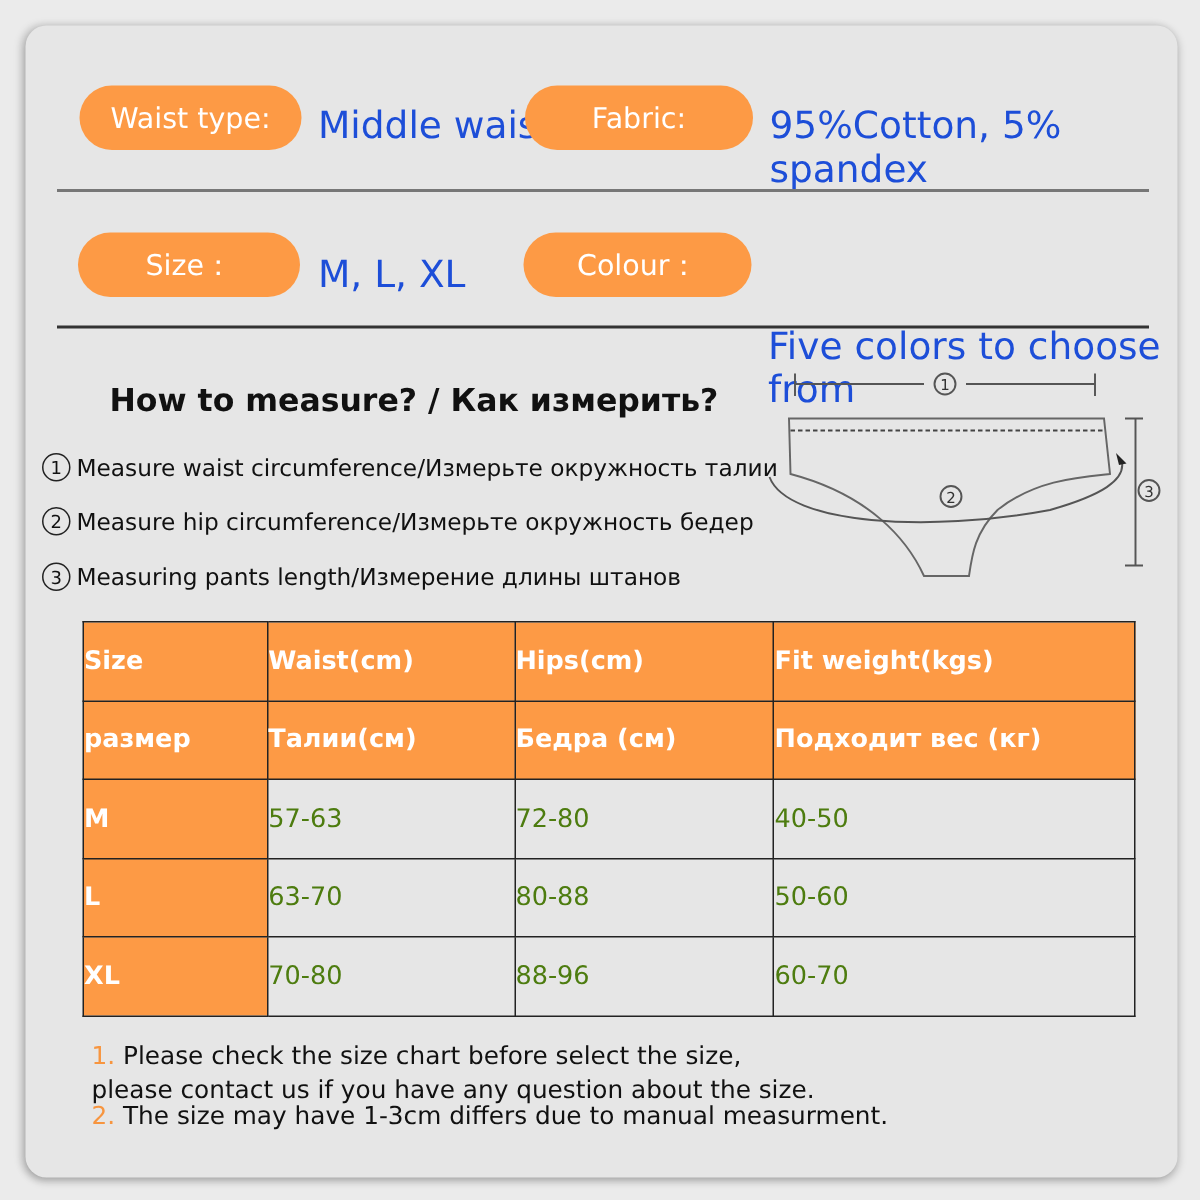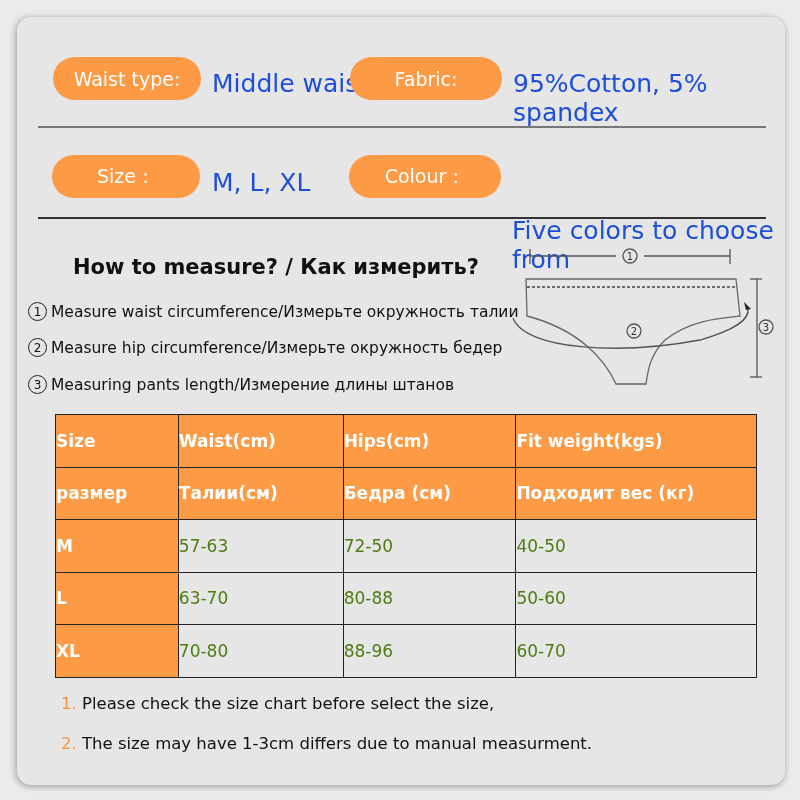--- a/index.html
+++ b/index.html
@@ -106,36 +106,37 @@
   </tr>
   <tr>
     <td class="h">размер</td>
     <td class="h">Талии(см)</td>
     <td class="h">Бедра (см)</td>
     <td class="h">Подходит вес (кг)</td>
   </tr>
   <tr>
     <td class="h">M</td>
     <td class="d">57-63</td>
-    <td class="d">72-50</td>
+    <td class="d">72-80</td>
     <td class="d">40-50</td>
   </tr>
   <tr>
     <td class="h">L</td>
     <td class="d">63-70</td>
     <td class="d">80-88</td>
     <td class="d">50-60</td>
   </tr>
   <tr>
     <td class="h">XL</td>
     <td class="d">70-80</td>
     <td class="d">88-96</td>
     <td class="d">60-70</td>
   </tr>
 </tbody>
   </table>
 
 <div class="note" style="top:692px;">
   <span class="num">1.</span><span> Please check the size chart before select the size,</span><br>
+  <span>please contact us if you have any question about the size.</span>
 </div>
 <div class="note" style="top:732px;">
   <span class="num">2.</span><span> The size may have 1-3cm differs due to manual measurment.</span>
 </div>
 
 </body></html>

